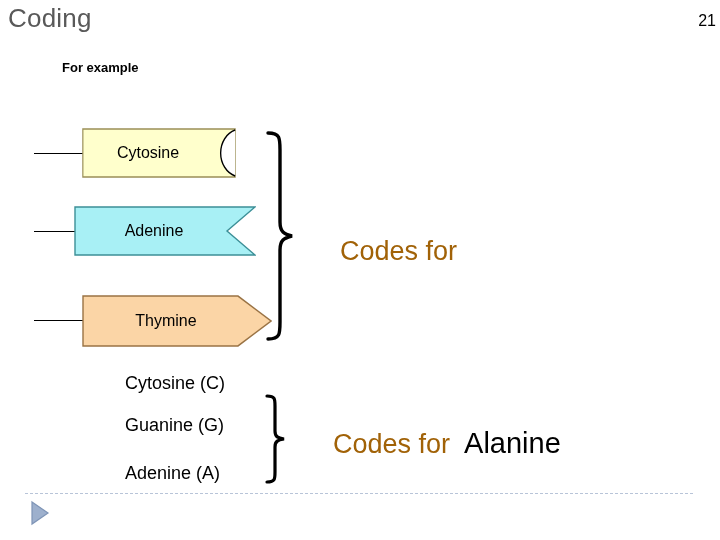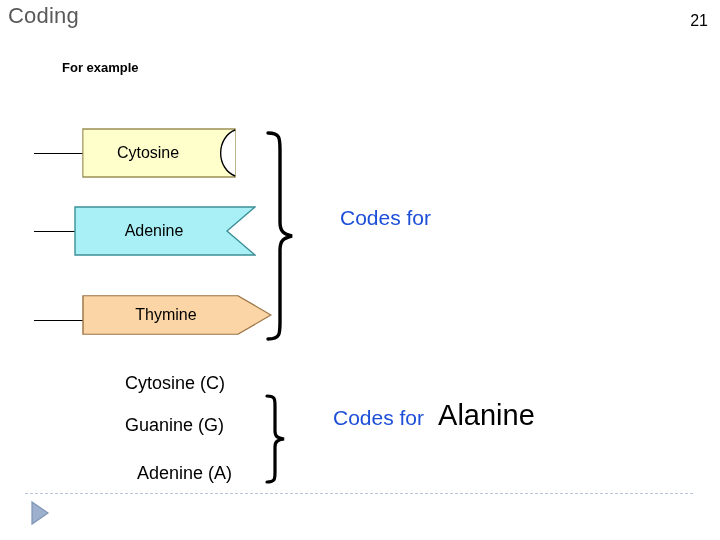--- a/index.html
+++ b/index.html
@@ -14,28 +14,28 @@
     overflow: hidden;
     font-family: "Liberation Sans", sans-serif;
     color: #000000;
   }
 
   
   .slide-title {
     position: absolute;
     left: 8px;
     top: 3px;
-    font-size: 22px;
+    font-size: 26px;
     color: #595959;
     letter-spacing: 0.2px;
     white-space: nowrap;
   }
   .page-number {
     position: absolute;
-    right: 12px;
+    right: 4px;
     top: 12px;
     font-size: 16px;
     color: #000000;
     text-align: center;
   }
 
   
   .for-example {
     position: absolute;
     left: 40px;
@@ -78,59 +78,60 @@
     z-index: 1;
   }
   .base-shape .shape-body svg {
     width: 100%;
     height: 100%;
     display: block;
   }
 
   .shape-cytosine { left: 82px; top: 128px; width: 154px; height: 50px; }
   .shape-adenine  { left: 74px; top: 206px; width: 182px; height: 50px; }
-  .shape-thymine  { left: 82px; top: 295px; width: 190px; height: 40px; }
+  .shape-thymine  { left: 82px; top: 295px; width: 190px; height: 52px; }
 
   
   .brace {
     position: absolute;
   }
   .brace svg { display: block; }
   .brace-top    { left: 262px; top: 130px; width: 46px; height: 212px; }
   .brace-bottom { left: 263px; top: 393px; width: 35px; height: 92px; }
 
   
   .codes-line {
     position: absolute;
     display: flex;
     align-items: baseline;
     white-space: nowrap;
   }
   .codes-for {
-    font-size: 21px;
-    color: #1d4ed8;
+    font-size: 27px;
+    color: #a16207;
+    margin-top: 30px;
   }
   .codes-target {
     font-size: 29px;
     color: #000000;
     margin-left: 14px;
   }
   .codes-valine  { left: 340px; top: 206px; }
   .codes-alanine { left: 333px; top: 399px; }
 
   
   .base-list-item {
     position: absolute;
     font-size: 18px;
     color: #000000;
     white-space: nowrap;
   }
   .list-cytosine { left: 125px; top: 373px; }
   .list-guanine  { left: 125px; top: 415px; }
-  .list-adenine  { left: 137px; top: 463px; }
+  .list-adenine  { left: 125px; top: 463px; }
 
   
   .footer-rule {
     position: absolute;
     left: 25px;
     top: 493px;
     width: 668px;
     height: 0;
     border-top: 1.5px dashed #b8c4d8;
   }

